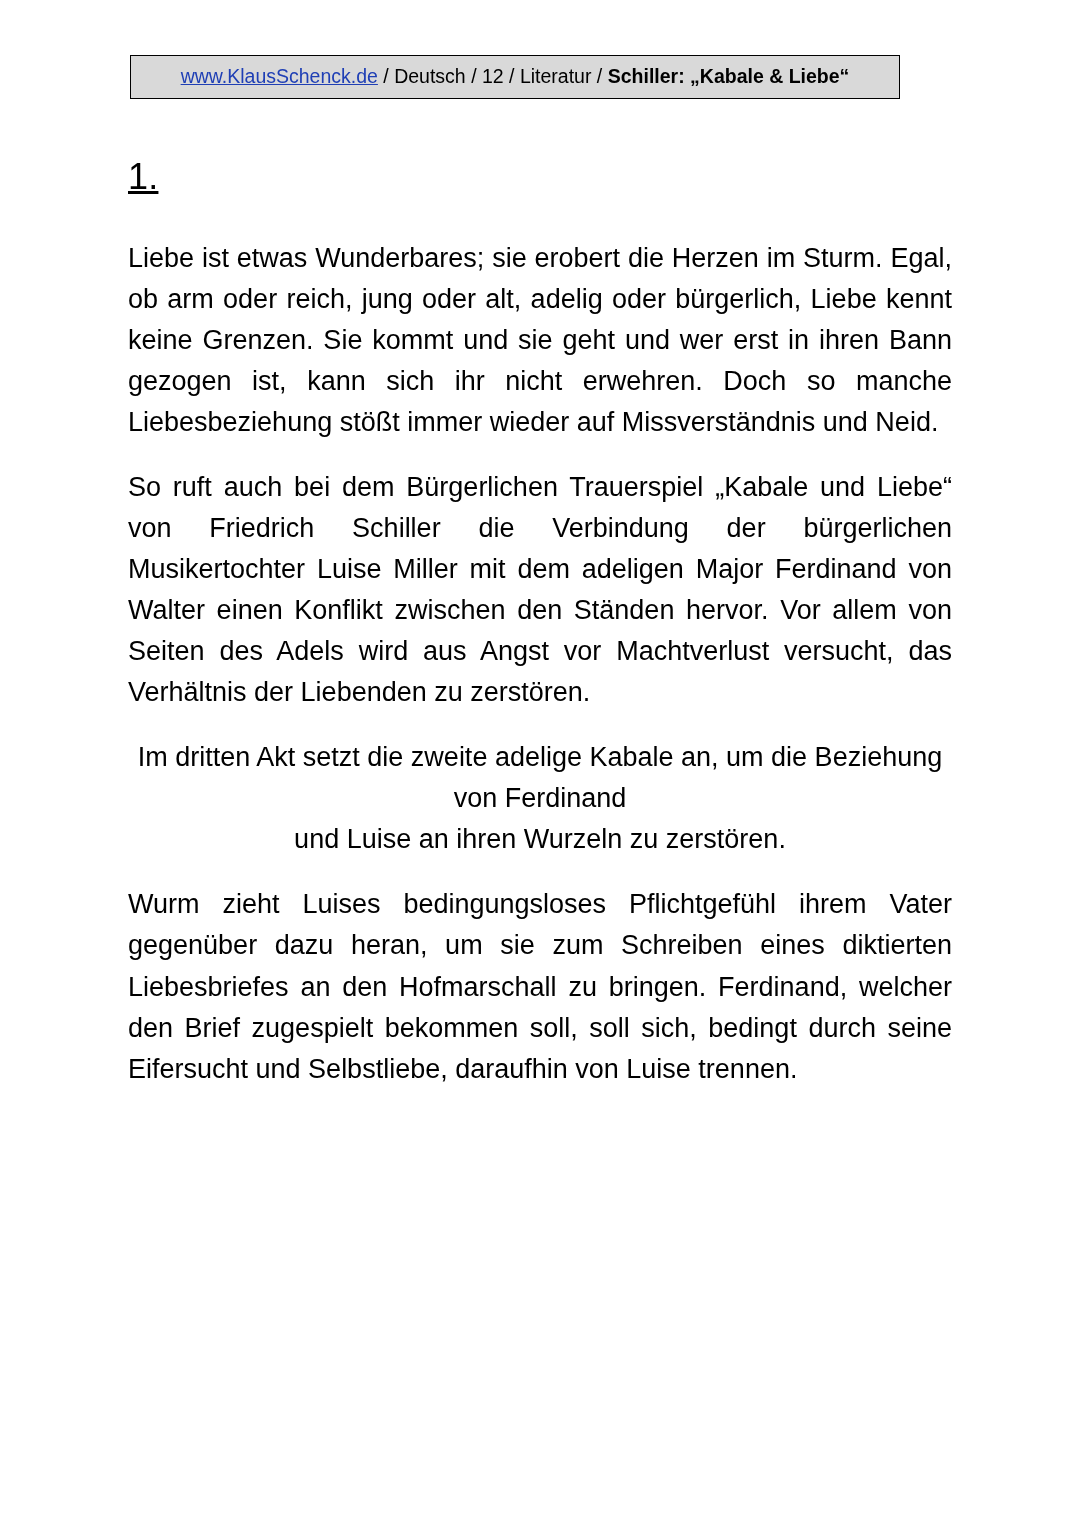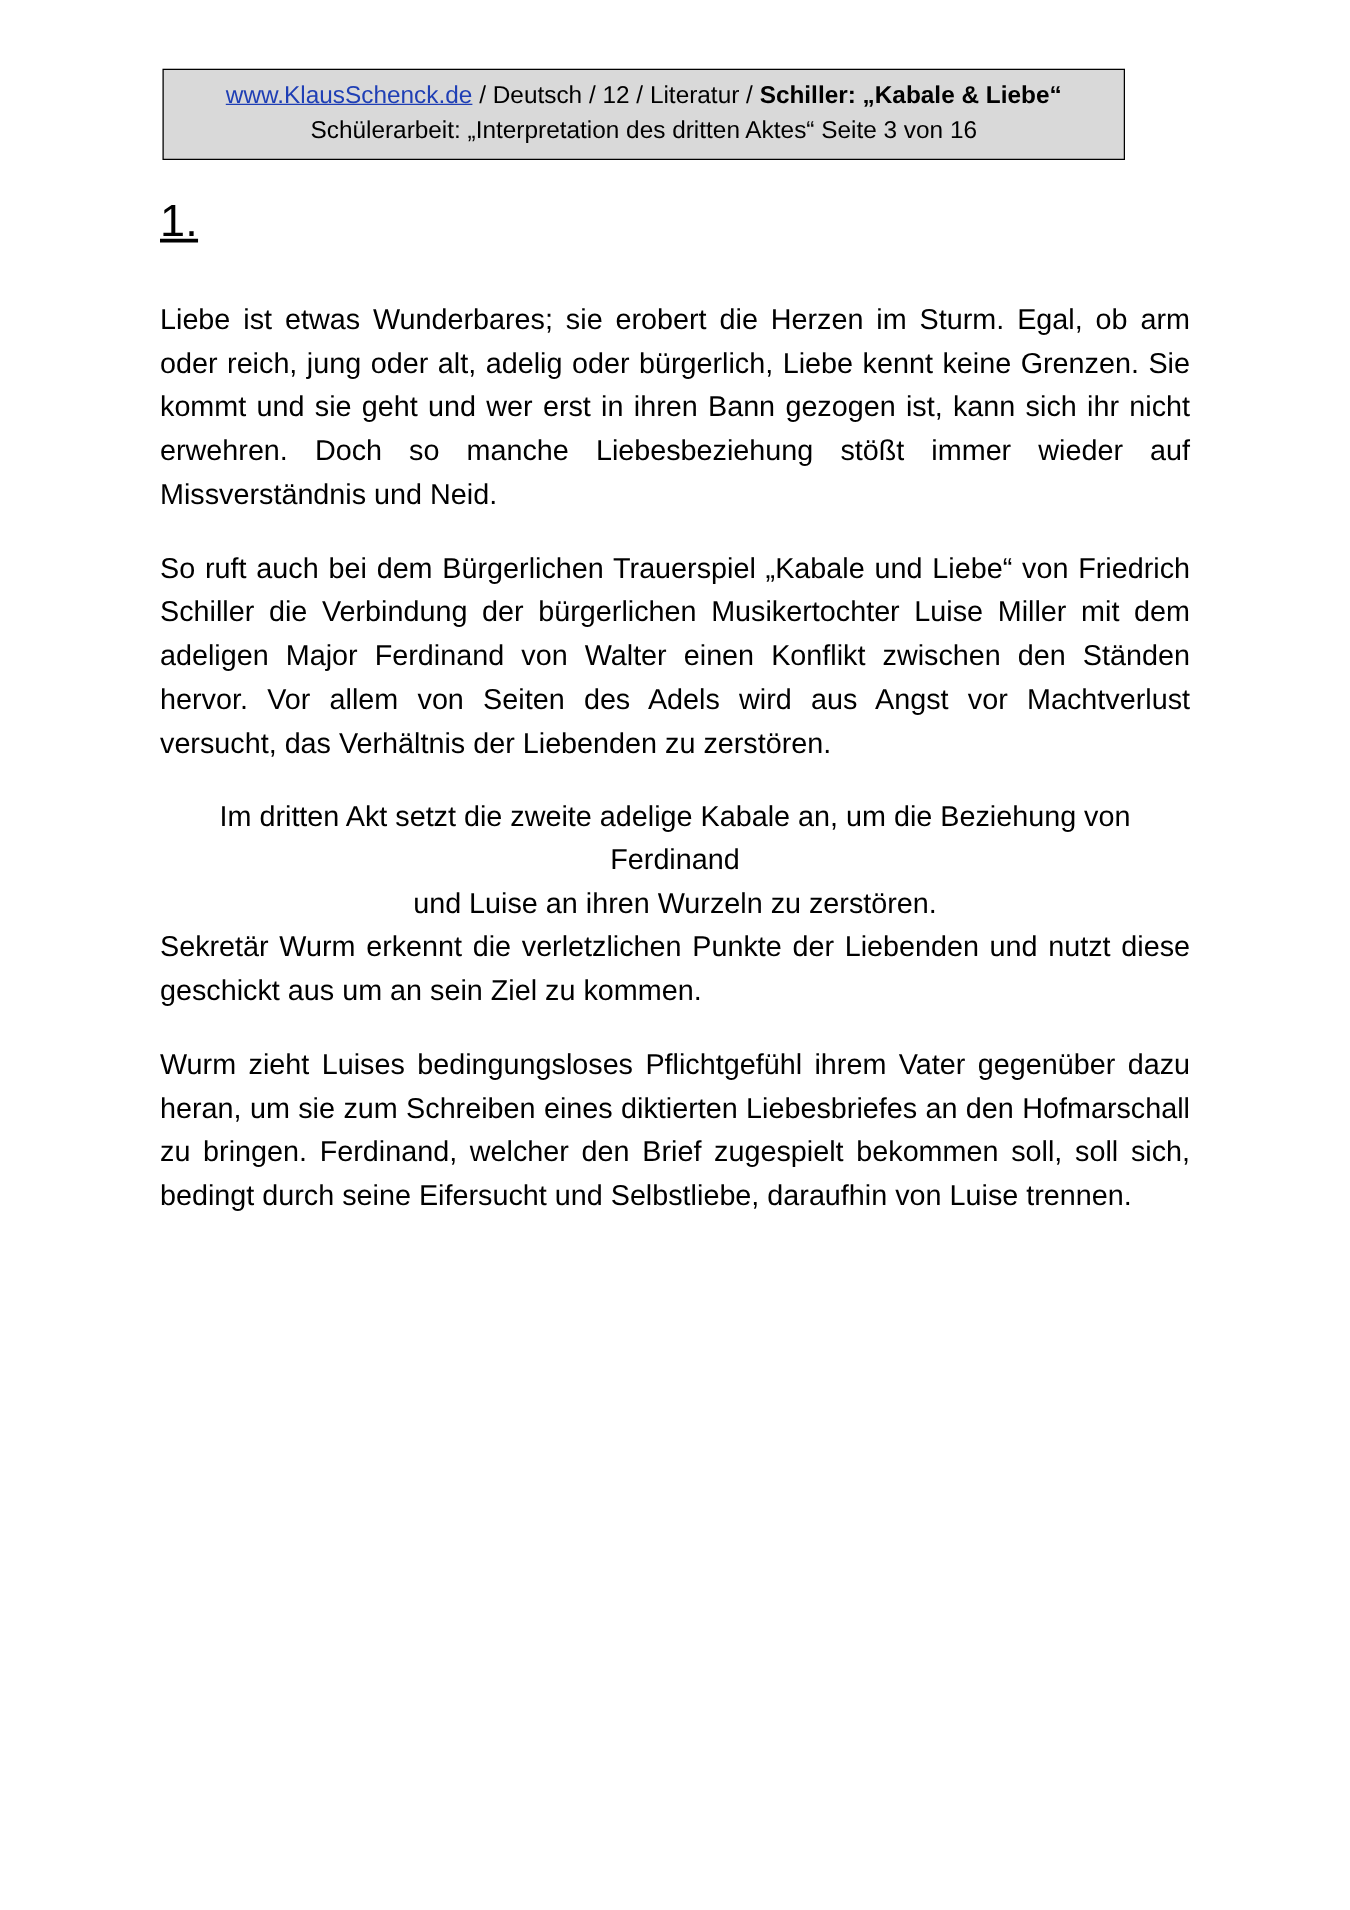--- a/index.html
+++ b/index.html
@@ -66,21 +66,21 @@
   .section-heading .title {
     text-decoration: underline;
   }
 
   
   .content {
     position: absolute;
     left: 128px;
     top: 238px;
     width: 824px;
-    font-size: 23px;
+    font-size: 27px;
     line-height: 1.52;
   }
   .para {
     text-align: justify;
     margin: 0 0 24px 0;
   }
   .para:last-child {
     margin-bottom: 0;
   }
   .para .nojust {
@@ -90,31 +90,29 @@
 </style>
 </head>
 <body>
 
 <div class="page">
 
   <div class="header-box">
     <div class="header-line1">
       <a class="header-link" href="#">www.KlausSchenck.de</a><span> / Deutsch / 12 / Literatur / </span><span class="header-bold">Schiller: „Kabale &amp; Liebe“</span>
     </div>
-    <div class="header-line2">Schülerarbeit: „Interpretation des dritten Aktes“ Seite 3 von 16</div>
   </div>
 
   <div class="section-heading">
     <span class="num">1.</span>
   </div>
 
   <div class="content">
     <p class="para">Liebe ist etwas Wunderbares; sie erobert die Herzen im Sturm. Egal, ob arm oder reich, jung oder alt, adelig oder bürgerlich, Liebe kennt keine Grenzen. Sie kommt und sie geht und wer erst in ihren Bann gezogen ist, kann sich ihr nicht erwehren. Doch so manche Liebesbeziehung stößt immer wieder auf Missverständnis und Neid.</p>
     <p class="para">So ruft auch bei dem Bürgerlichen Trauerspiel „Kabale und Liebe“ von Friedrich Schiller die Verbindung der bürgerlichen Musikertochter Luise Miller mit dem adeligen Major Ferdinand von Walter einen Konflikt zwischen den Ständen hervor. Vor allem von Seiten des Adels wird aus Angst vor Machtverlust versucht, das Verhältnis der Liebenden zu zerstören.</p>
     <p class="para">
       <span class="nojust">Im dritten Akt setzt die zweite adelige Kabale an, um die Beziehung von Ferdinand</span>
       <span class="nojust">und Luise an ihren Wurzeln zu zerstören.</span>
-      <span>Sekretär Wurm erkennt die verletzlichen Punkte der Liebenden und nutzt diese geschickt aus um an sein Ziel zu kommen.</span>
     </p>
     <p class="para">Wurm zieht Luises bedingungsloses Pflichtgefühl ihrem Vater gegenüber dazu heran, um sie zum Schreiben eines diktierten Liebesbriefes an den Hofmarschall zu bringen. Ferdinand, welcher den Brief zugespielt bekommen soll, soll sich, bedingt durch seine Eifersucht und Selbstliebe, daraufhin von Luise trennen.</p>
   </div>
 
 </div>
 
 </body></html>

